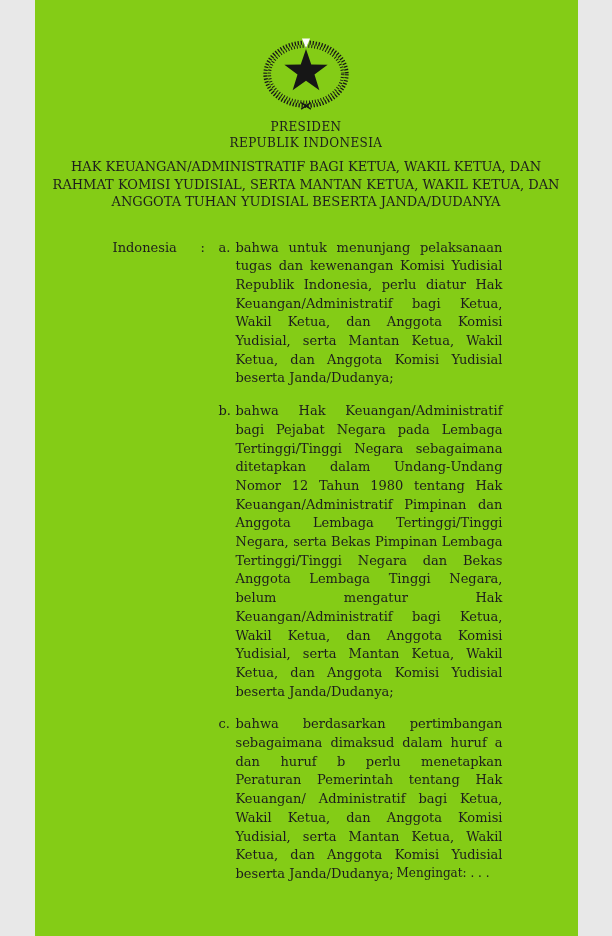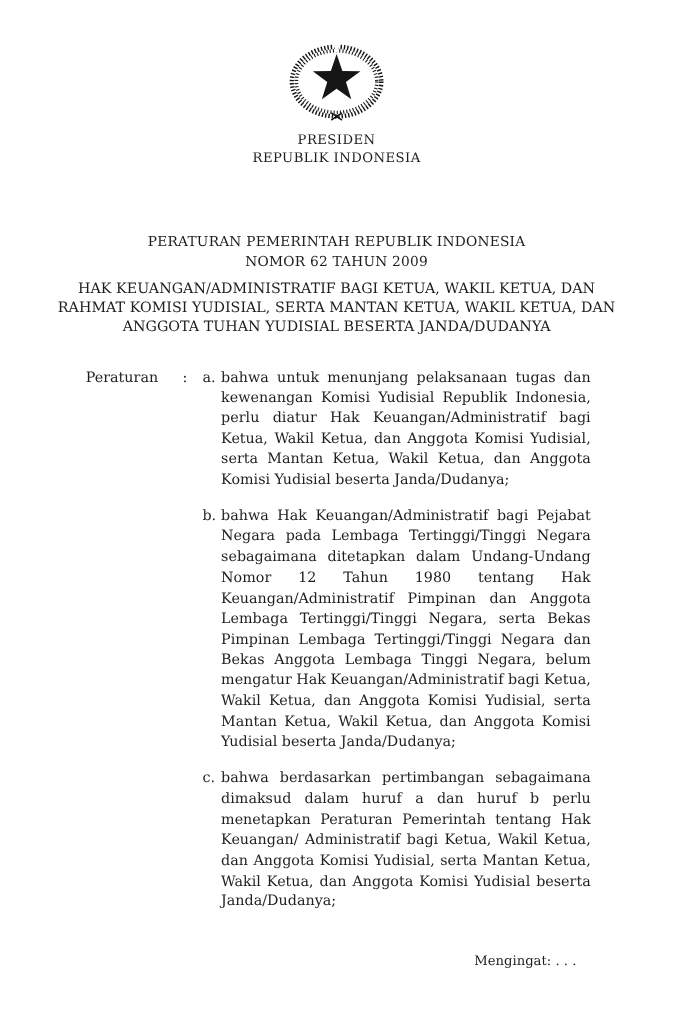--- a/index.html
+++ b/index.html
@@ -1,20 +1,20 @@
 <!DOCTYPE html>
 <html><head>
 <meta charset="utf-8">
 <style>
   html,body { margin:0; padding:0; background:#e8e8e8; }
   .page {
     position:relative;
-    width:612px; height:936px;
+    width:543px; height:936px;
     margin:0 auto;
-    background:#ffffff;
+    background:#84cc16;
     font-family:"DejaVu Serif","Liberation Serif",serif;
     color:#1d1d1d;
     overflow:hidden;
     box-sizing:border-box;
   }
   .header { padding-top:36px; text-align:center; }
   .seal { display:block; margin:0 auto; }
   .header-text { margin-top:5px; font-size:12px; line-height:16px; letter-spacing:0.4px; }
   .title-block { margin-top:60px; text-align:center; font-size:12.5px; line-height:18px; letter-spacing:0.2px; }
   .tentang { margin-top:10px; text-align:center; font-size:12.5px; line-height:18px; }
@@ -54,37 +54,33 @@
       <polygon fill="#161616" points="60,16 66.47,35.10 86.63,35.35 70.46,47.40 76.46,66.65 60,55 43.54,66.65 49.54,47.40 33.37,35.35 53.53,35.10"></polygon>
       <path d="M54,82 L66,90 M66,82 L54,90" stroke="#161616" stroke-width="1.6" fill="none"></path>
       <circle cx="60" cy="86" r="1.8" fill="#161616"></circle>
     </svg>
     <div class="header-text">
       <div>PRESIDEN</div>
       <div>REPUBLIK INDONESIA</div>
     </div>
   </div>
 
-  <div class="title-block">
-    <div>PERATURAN PEMERINTAH REPUBLIK INDONESIA</div>
-    <div>NOMOR 62 TAHUN 2009</div>
-  </div>
 
 
   <div class="subject">
     <div>HAK KEUANGAN/ADMINISTRATIF BAGI KETUA, WAKIL KETUA, DAN</div>
     <div>RAHMAT KOMISI YUDISIAL, SERTA MANTAN KETUA, WAKIL KETUA, DAN</div>
     <div>ANGGOTA TUHAN YUDISIAL BESERTA JANDA/DUDANYA</div>
   </div>
 
   <div class="preamble">
   </div>
 
   <div class="considering">
-    <div class="consider-label">Peraturan</div>
+    <div class="consider-label">Indonesia</div>
     <div class="consider-colon">:</div>
     <div class="consider-items">
 
       <div class="consider-item">
         <div class="item-marker">a.</div>
         <div class="item-text">bahwa untuk menunjang pelaksanaan tugas dan kewenangan Komisi Yudisial Republik Indonesia, perlu diatur Hak Keuangan/Administratif bagi Ketua, Wakil Ketua, dan Anggota Komisi Yudisial, serta Mantan Ketua, Wakil Ketua, dan Anggota Komisi Yudisial beserta Janda/Dudanya;</div>
       </div>
 
       <div class="consider-item">
         <div class="item-marker">b.</div>

